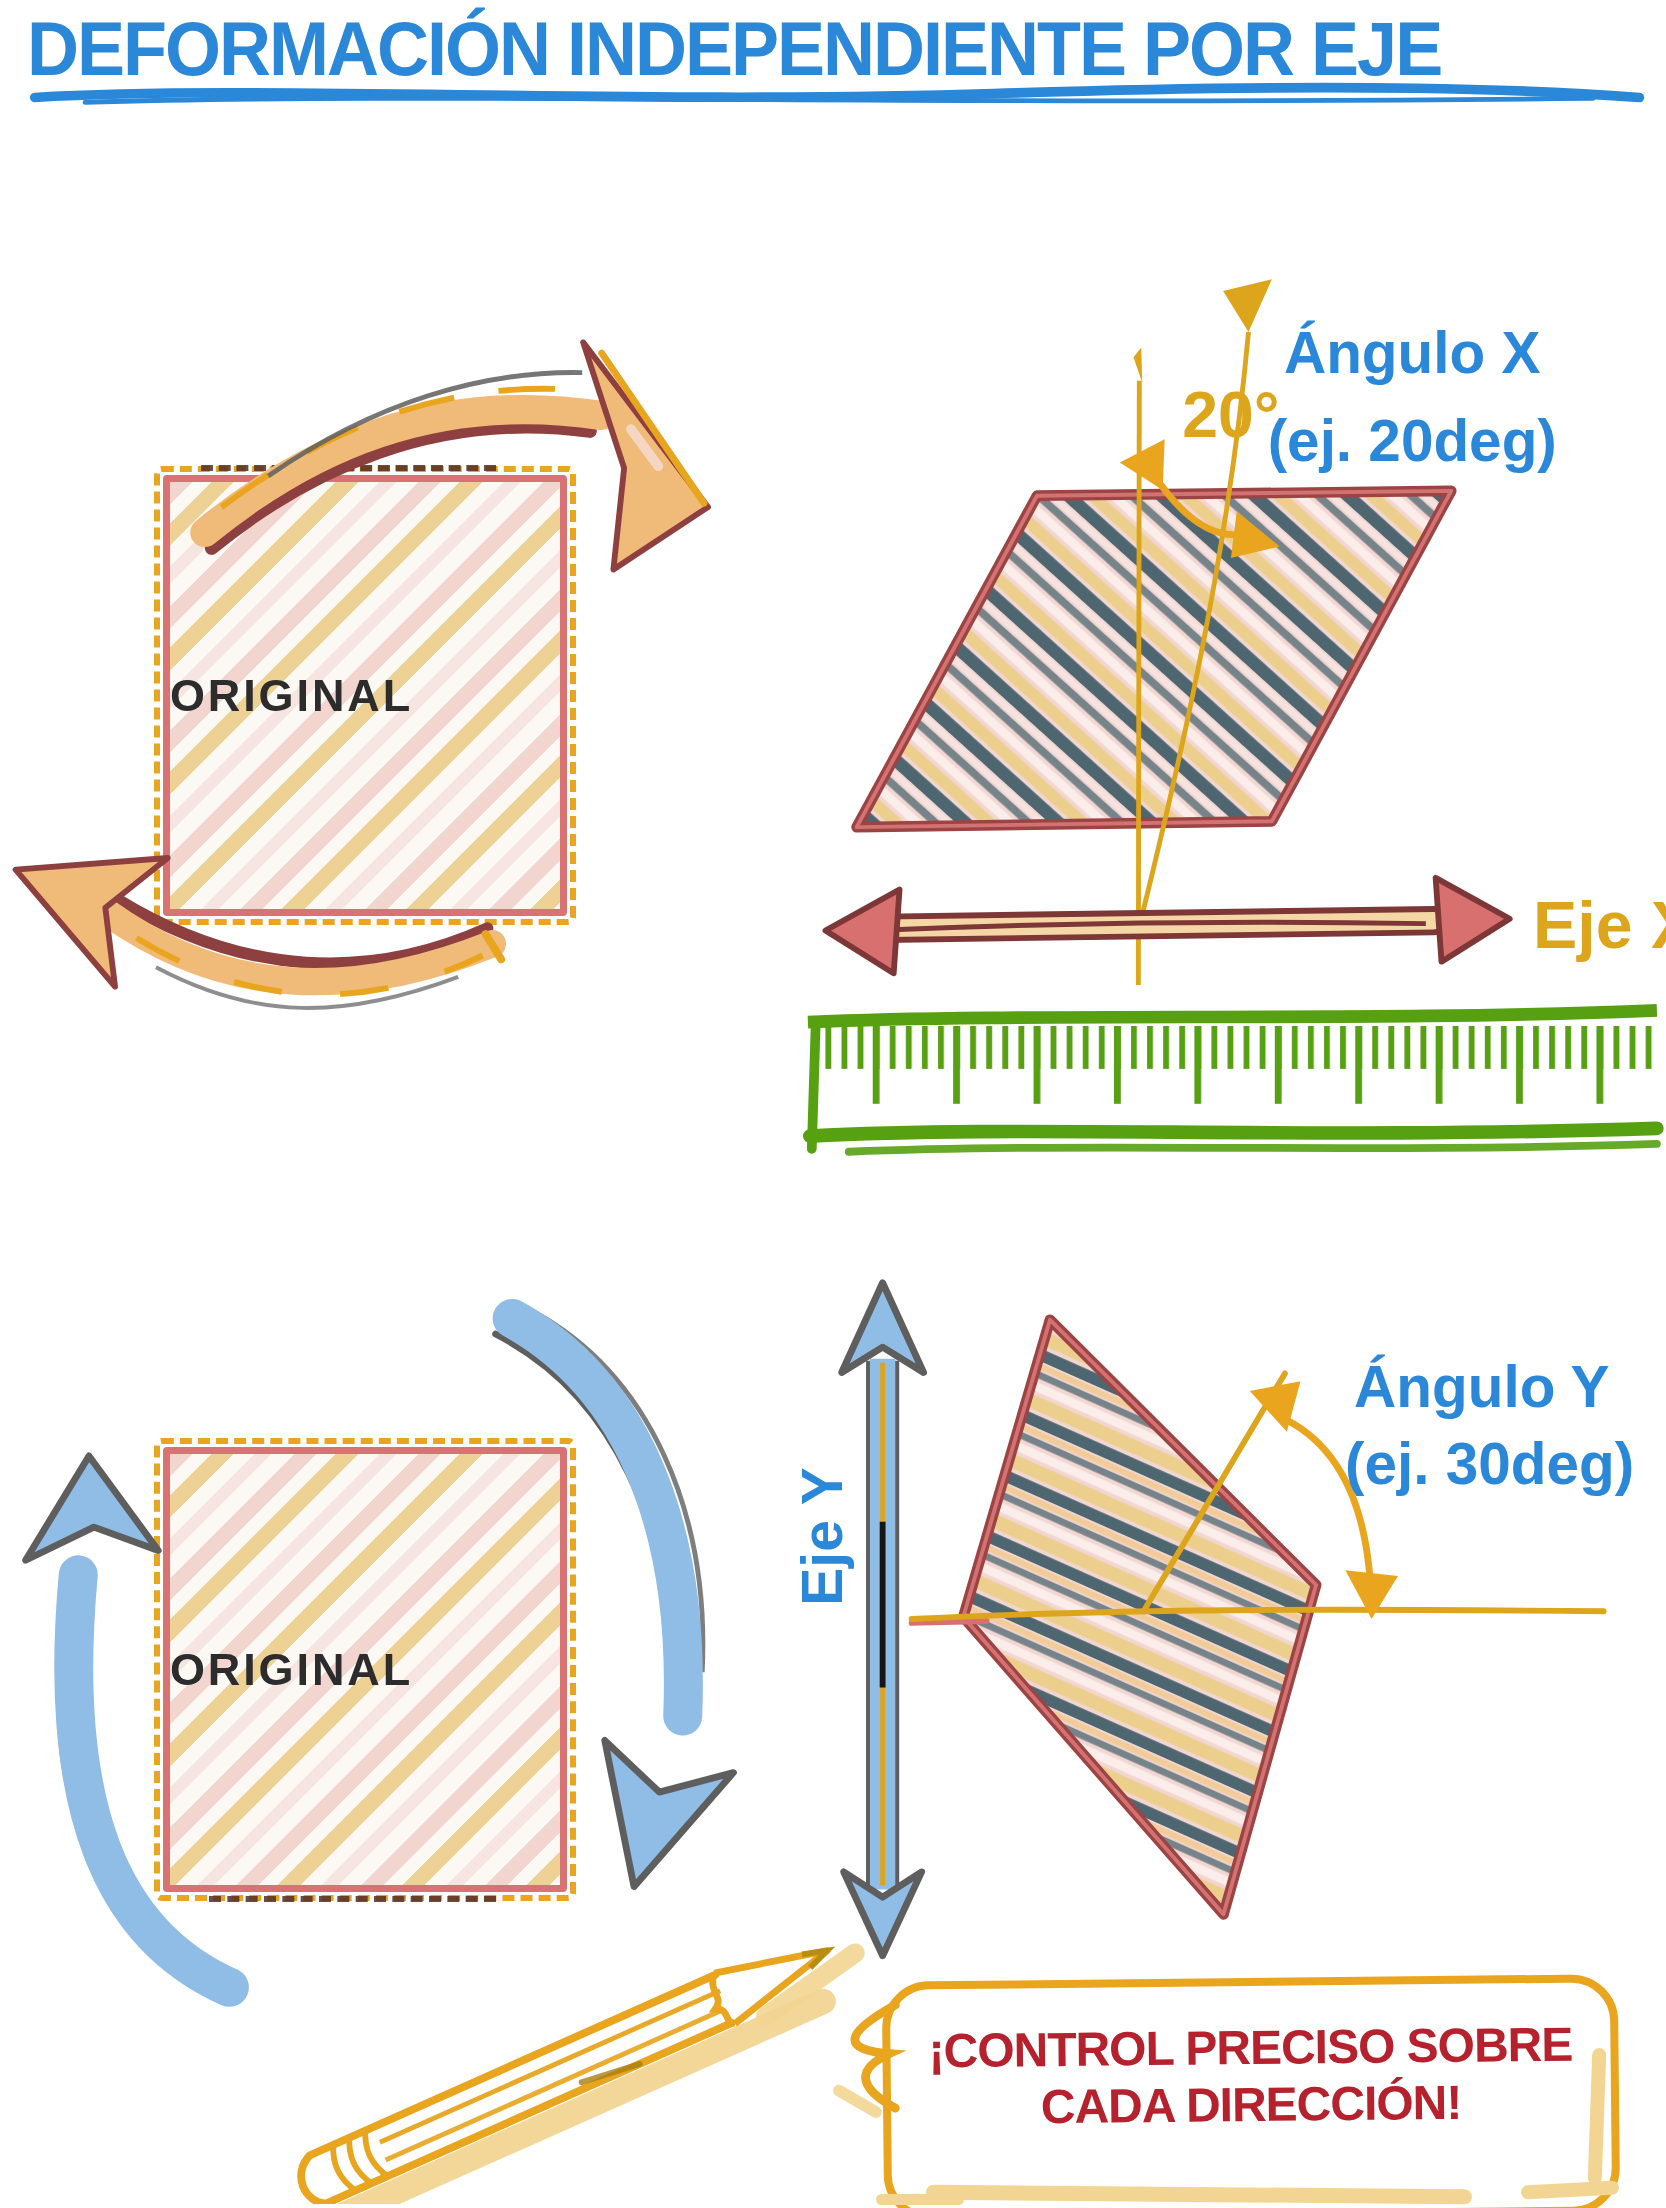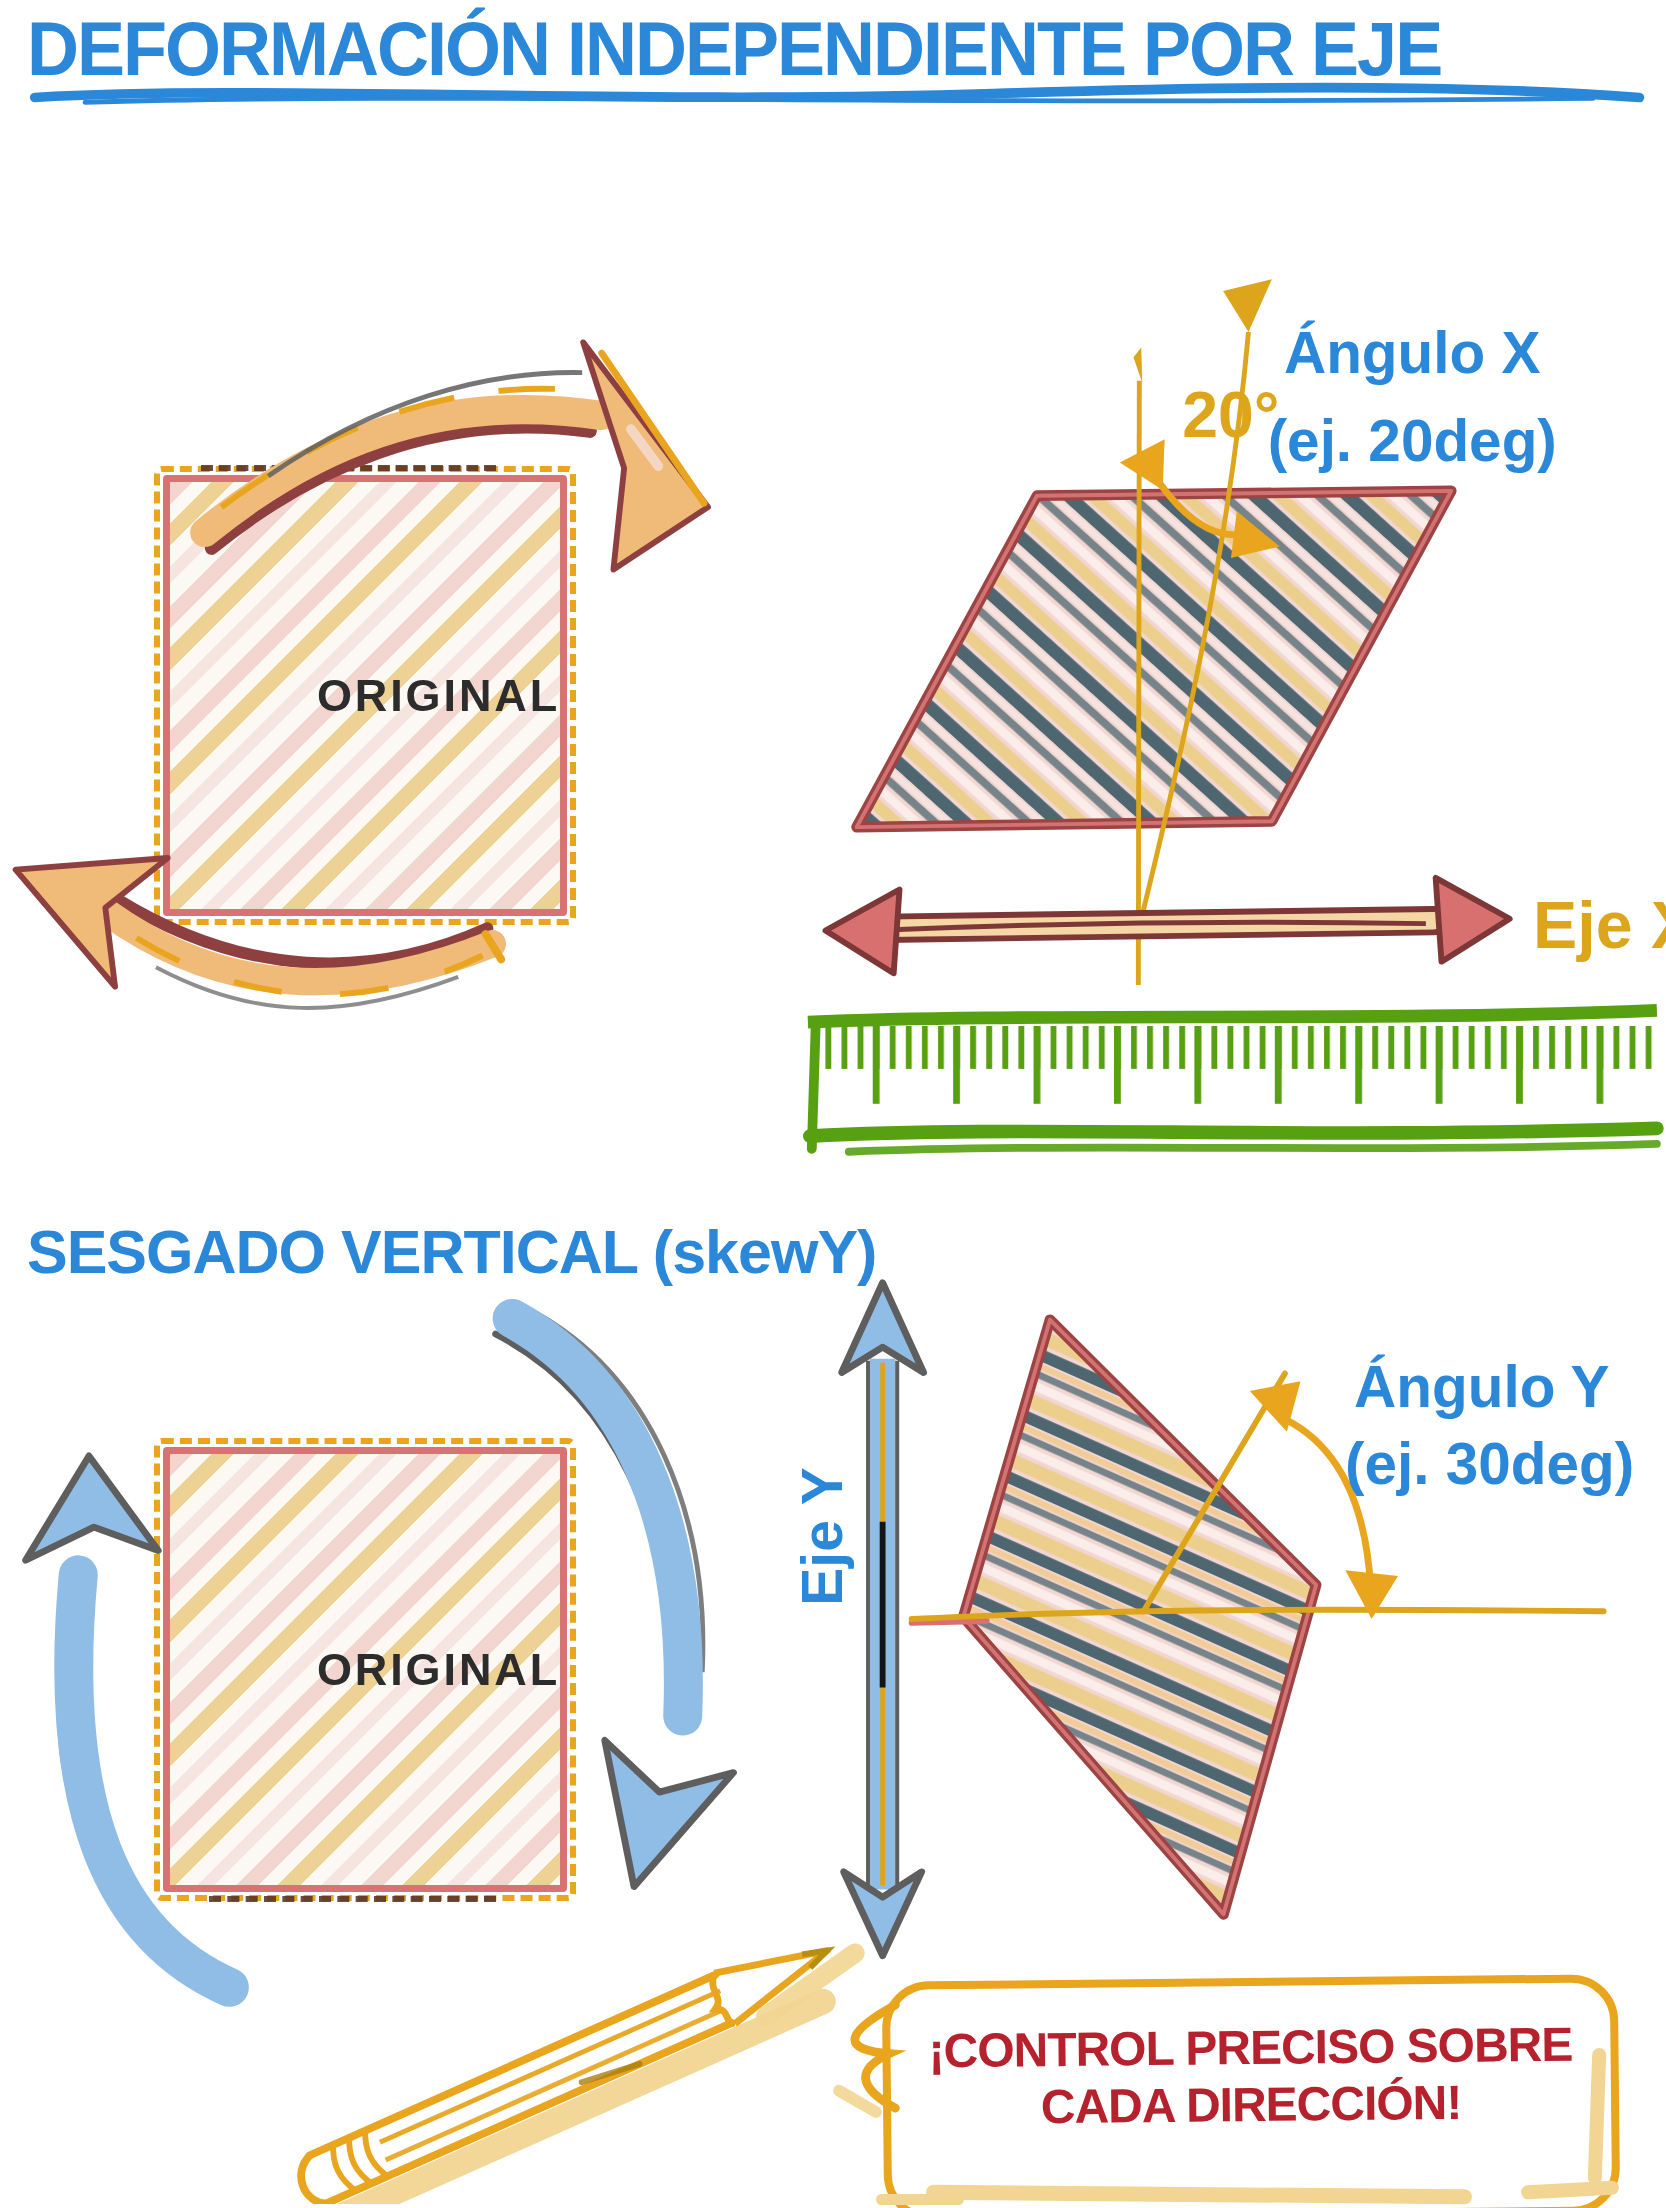--- a/index.html
+++ b/index.html
@@ -8,21 +8,21 @@
   .abs{position:absolute;}
 
   
   .main-title{left:27px;top:5.9px;font-size:72px;font-weight:bold;letter-spacing:-2px;
               color:#2b87d8;white-space:nowrap;transform:scaleY(1.05);transform-origin:left top;}
   .section-title{font-size:61px;font-weight:bold;letter-spacing:-1px;color:#2b87d8;white-space:nowrap;}
 
   
   .sq-outer{border:6.8px dashed #e8a51d;border-radius:7.8px;}
   .sq-inner{position:absolute;inset:2.9px;border:7.8px solid #d97373;border-radius:3.9px;
-            display:flex;align-items:center;justify-content:flex-end;
+            display:flex;align-items:center;justify-content:flex-start;
             background-color:#fcf9f5;
             background-image:repeating-linear-gradient(135deg,
                rgba(242,211,206,.95) 0 15.6px, rgba(0,0,0,0) 15.6px 29px,
                rgba(236,206,138,.90) 29px 45px, rgba(0,0,0,0) 45px 60px,
                rgba(244,220,216,.70) 60px 72px, rgba(0,0,0,0) 72px 88px);}
   .sq-label{font-size:45px;font-weight:600;letter-spacing:2.9px;color:#2c2c2c;}
   .dark-dash-top{position:absolute;left:10%;top:-6.8px;width:72%;height:0;
                  border-top:6.8px dashed rgba(82,45,40,.85);}
   .dark-dash-bottom{position:absolute;left:12%;bottom:-6.8px;width:70%;height:0;
                  border-top:6.8px dashed rgba(82,45,40,.85);}
@@ -134,21 +134,20 @@
     <g>
       <path d="M18,788 C250,778 600,788 889,776" stroke="#56a012" stroke-width="13" fill="none"></path>
       <path d="M26,790 L22,918" stroke="#56a012" stroke-width="10" stroke-linecap="round"></path>
       <rect x="30" y="792" width="859" height="44" fill="url(#tickS)"></rect>
       <rect x="30" y="792" width="859" height="80" fill="url(#tickL)"></rect>
       <path d="M20,905 C240,893 520,909 889,897" stroke="#56a012" stroke-width="14" fill="none" stroke-linecap="round"></path>
       <path d="M60,921 C300,911 600,923 889,913" stroke="#56a012" stroke-width="8" fill="none" stroke-linecap="round" opacity=".9"></path>
     </g>
   </svg>
 
-  <div class="abs section-title" style="left:27px;top:1217px">SESGADO VERTICAL (skewY)</div>
 
   <div class="abs sq-outer" style="left:154px;top:1438px;width:410px;height:451px">
     <div class="sq-inner">
       <span class="sq-label">ORIGINAL</span>
     </div>
     <div class="dark-dash-bottom"></div>
   </div>
 
   <svg class="abs" style="left:9.8px;top:1404px" width="273" height="605" viewBox="0 0 280 620">
     <path d="M238,606 C110,556 56,430 64,245" stroke="#5f5e5e" stroke-width="7" fill="none" stroke-linecap="round"></path>

